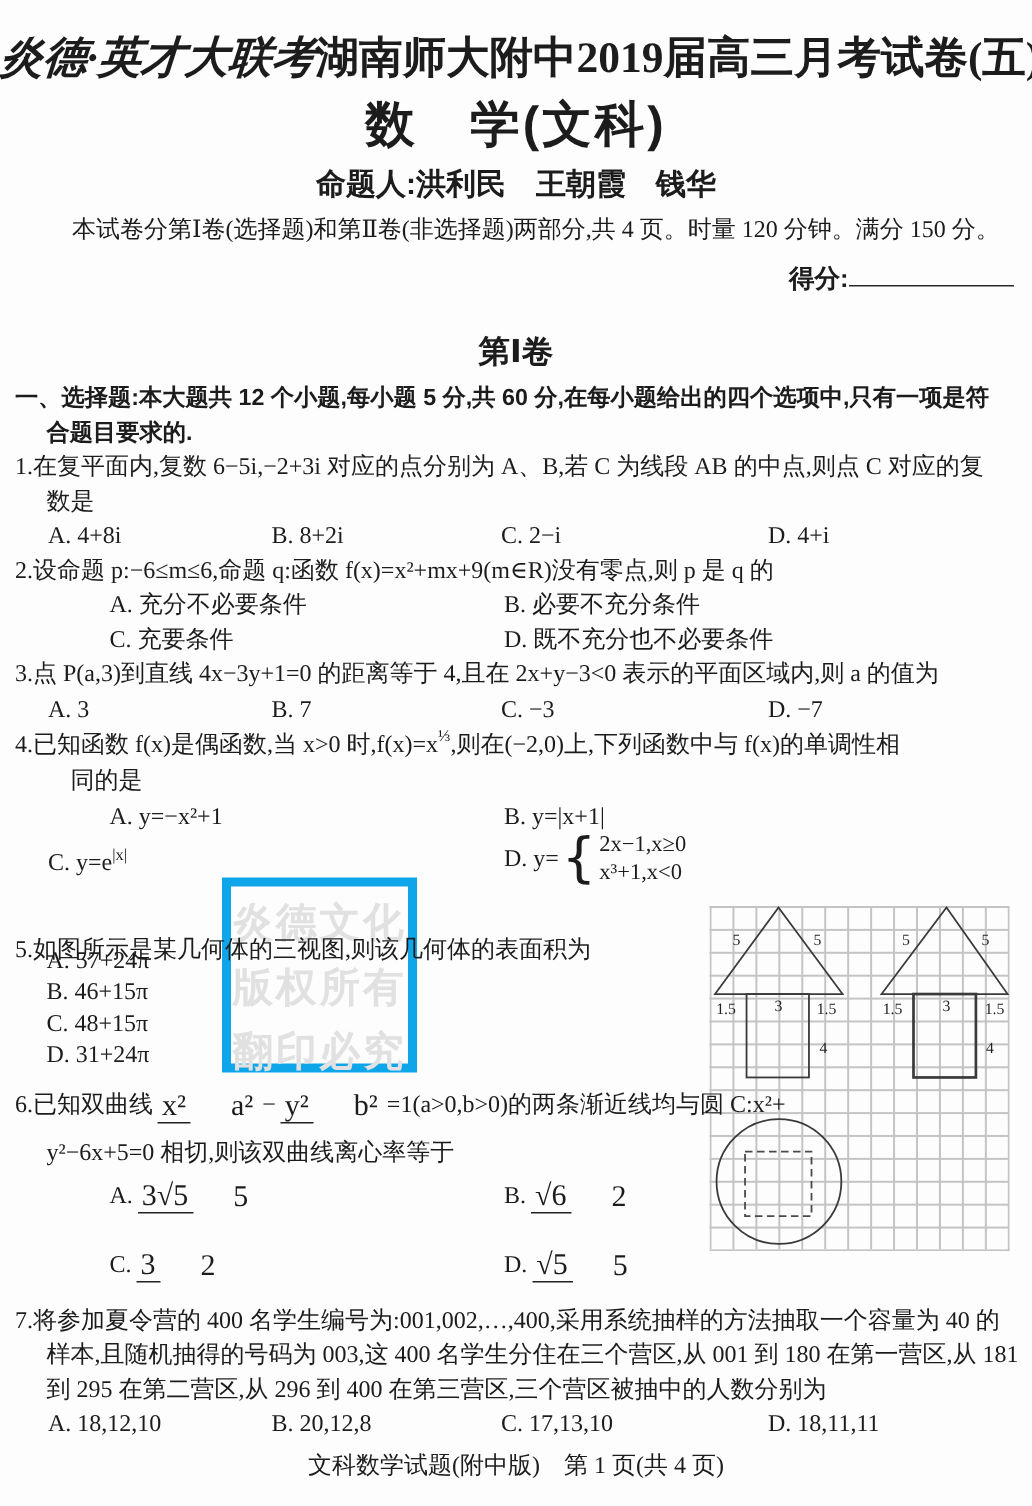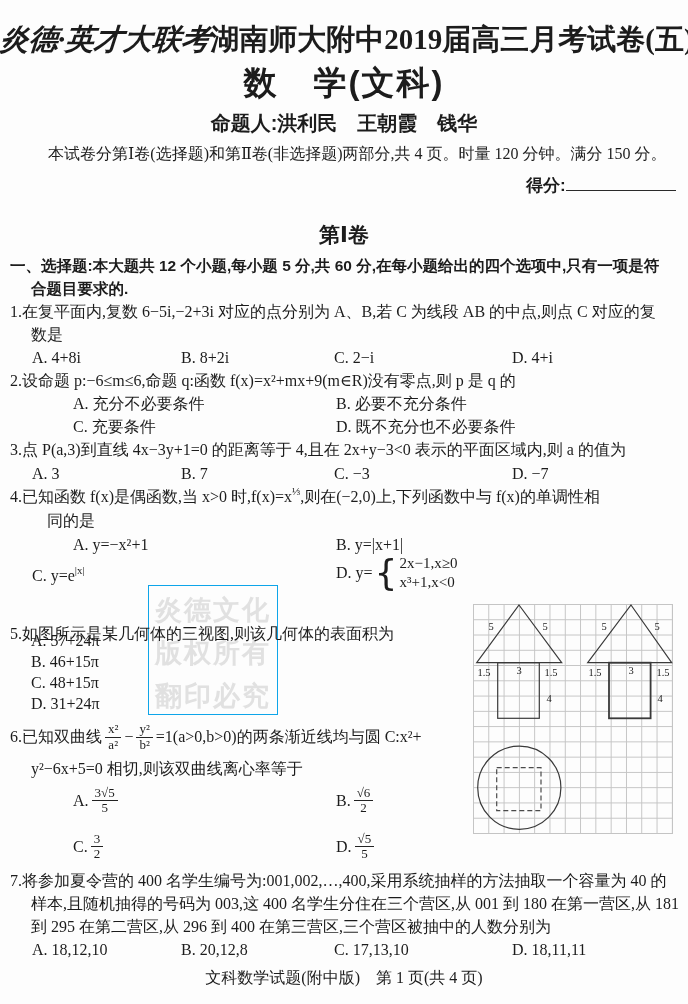--- a/index.html
+++ b/index.html
@@ -19,28 +19,28 @@
   .instr{font-size:15.5px;line-height:20px;}
   .c1{position:absolute;left:32px;top:0;}
   .c2{position:absolute;left:181px;top:0;}
   .c3{position:absolute;left:334px;top:0;}
   .c4{position:absolute;left:512px;top:0;text-align:center;}
   .b1{position:absolute;left:32px;top:0;margin-left:41px;}
   .b2{position:absolute;left:336px;top:0;}
   .optrow{height:20px;width:678px;}
   .sup{font-size:11px;vertical-align:7px;line-height:0;}
   .mathflex{display:flex;align-items:center;}
-  .frac{display:inline-flex;flex-direction:column;align-items:center;line-height:1.1;
-        font-size:13px;margin:0 3px;}
+  .frac{display:inline-flex;flex-direction:row;align-items:center;line-height:1.1;
+        font-size:20px;margin:0 3px;gap:24px;}
   .frac .fn{padding:0 3px;border-bottom:1px solid #222;}
   .frac .fd{padding:0 3px;}
   .brace{font-family:"DejaVu Sans",sans-serif;font-size:36px;font-weight:400;margin:0 2px;line-height:1;}
   .cases{display:inline-flex;flex-direction:column;font-size:15px;line-height:19px;}
   .watermark{position:absolute;left:148px;top:585px;width:130px;height:130px;
-             border:1px solid #0ea5e9;text-align:center;z-index:0;
+             border:6px solid #0ea5e9;text-align:center;z-index:0;
              font-family:"Liberation Sans","DejaVu Sans",sans-serif;font-weight:bold;
              color:#e1e1e1;font-size:27px;line-height:43px;letter-spacing:2px;padding-top:3px;
              box-sizing:border-box;}
   .content{position:absolute;inset:0;z-index:1;}
   .gridbox{position:absolute;left:473px;top:604px;width:199px;height:229px;
            border-right:1px solid #c4c4c4;border-bottom:1px solid #c4c4c4;
            background-image:linear-gradient(#c4c4c4 1px,transparent 1px),
                             linear-gradient(90deg,#c4c4c4 1px,transparent 1px);
            background-size:15.3px 15.27px;}
   .figsvg{position:absolute;left:473px;top:604px;}

